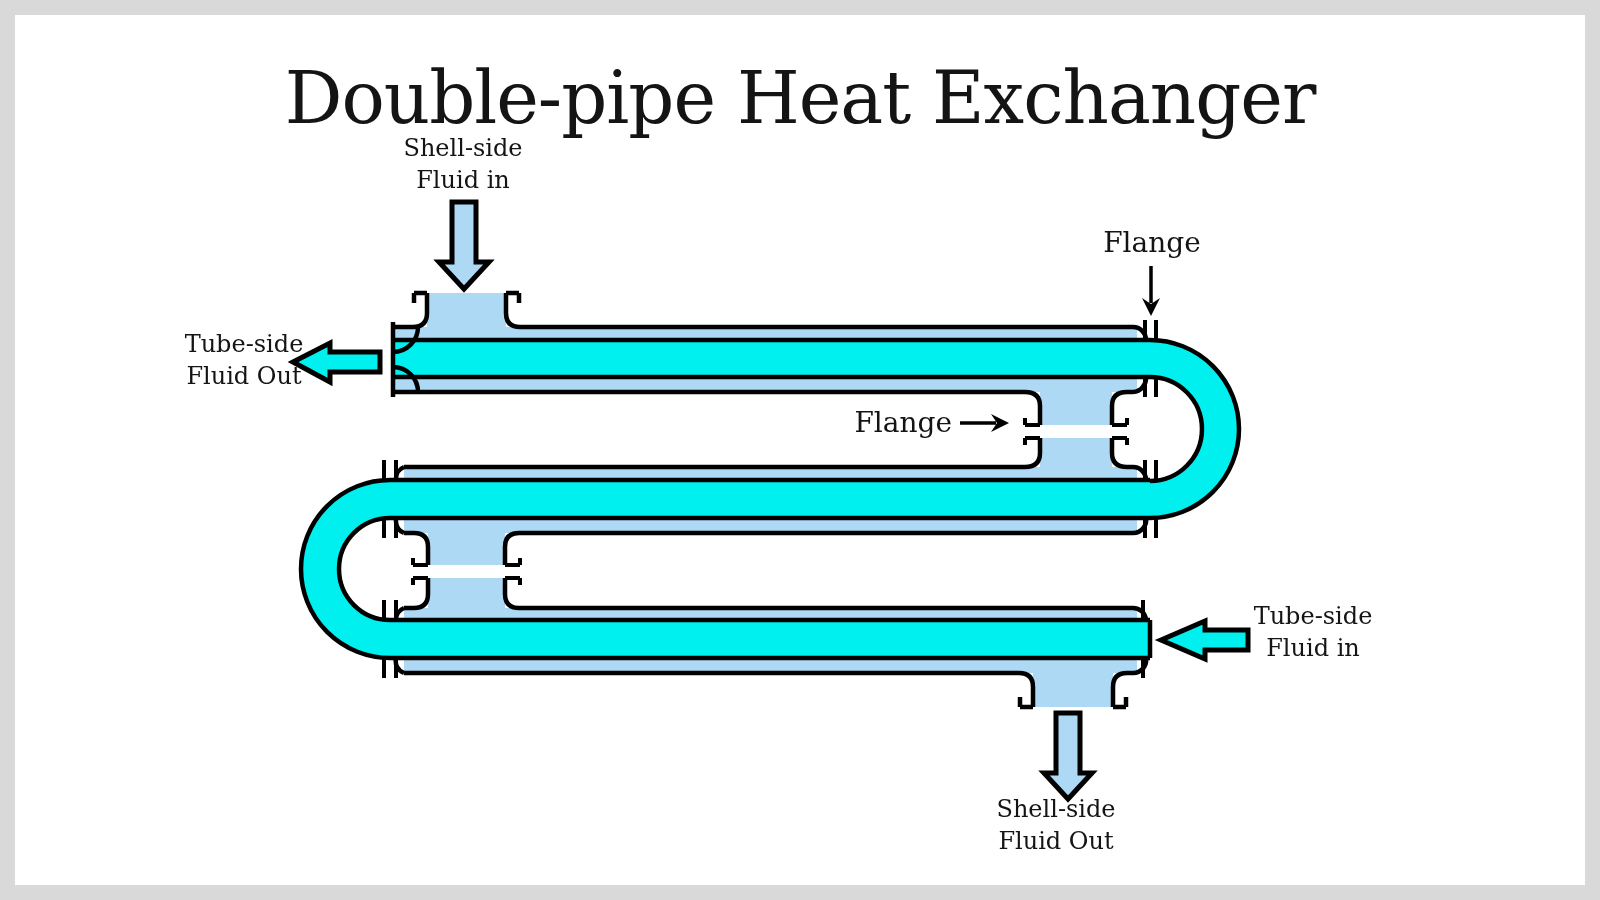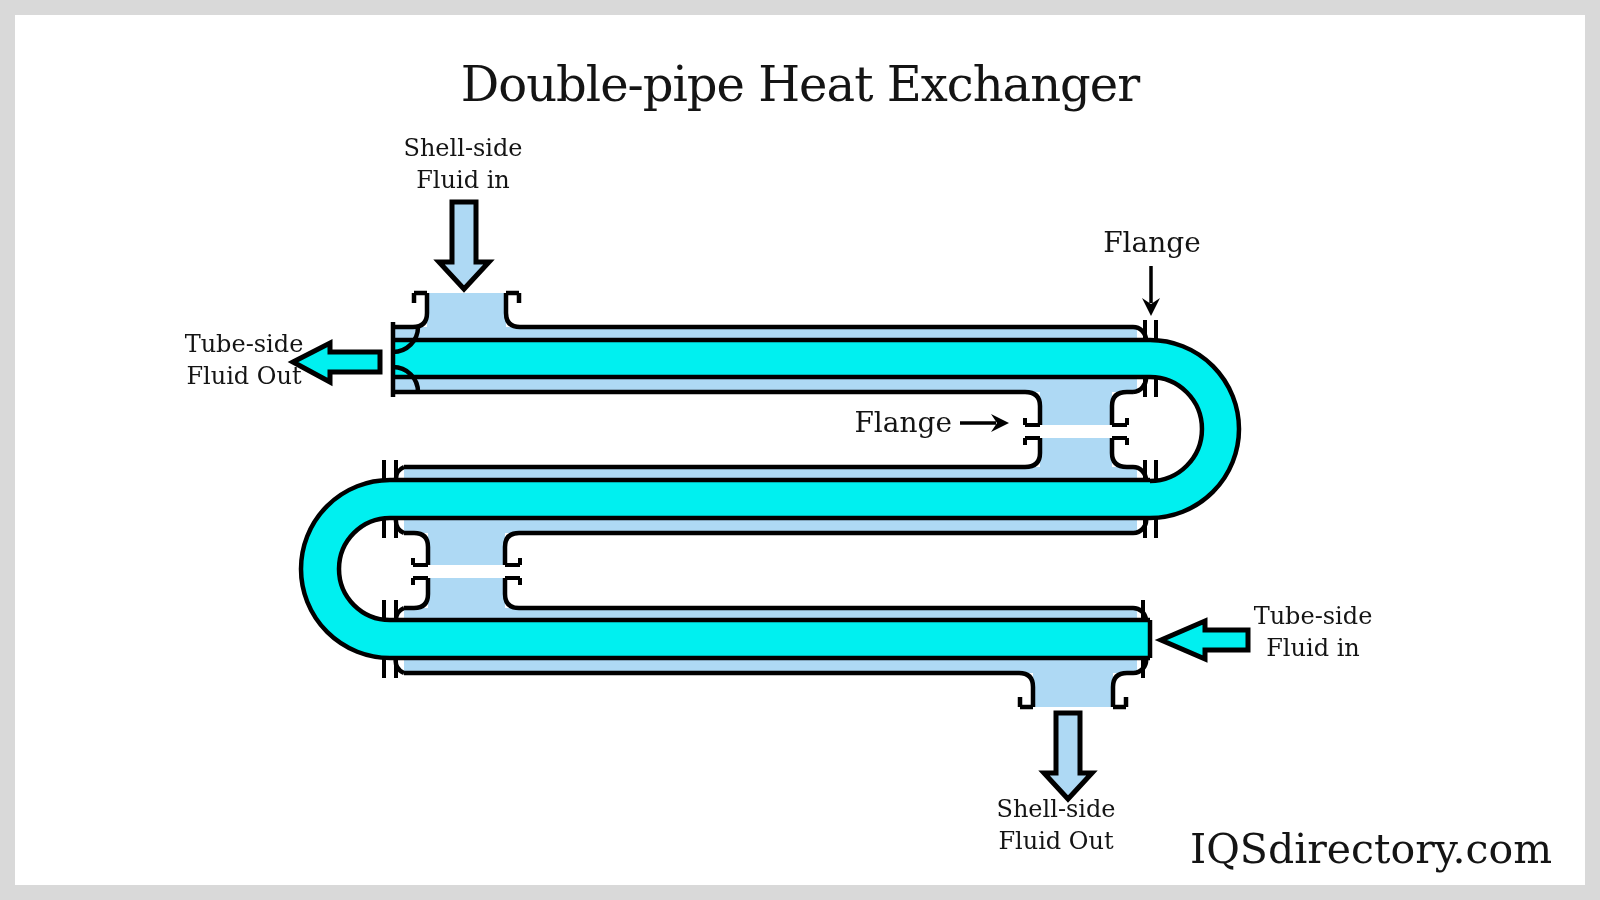--- a/index.html
+++ b/index.html
@@ -29,21 +29,21 @@
   .block-arrow-tube{fill:var(--c-tube);stroke:var(--c-line);stroke-width:5;stroke-linejoin:miter;}
   .thin-arrow{fill:none;stroke:var(--c-line);stroke-width:3.5;}
   .thin-arrow-head{fill:var(--c-line);stroke:none;}
   .label{
     position:absolute;color:var(--c-text);
     font-size:24px;line-height:32px;text-align:center;
     white-space:nowrap;
   }
   #page-title{
     position:absolute;left:0;top:41px;width:1570px;text-align:center;
-    font-size:48px;color:var(--c-text);letter-spacing:-1px;
+    font-size:72px;color:var(--c-text);letter-spacing:-1px;
   }
   #watermark{
     position:absolute;left:1175px;top:810px;width:350px;text-align:right;
     font-size:41px;color:var(--c-text);
   }
 </style>
 </head>
 <body>
 
 <div id="stage">
@@ -161,15 +161,14 @@
   <div class="label" style="left:1218px;top:585px;width:160px;">
     <div>Tube-side</div>
     <div>Fluid in</div>
   </div>
 
   <div class="label" style="left:941px;top:778px;width:200px;">
     <div>Shell-side</div>
     <div>Fluid Out</div>
   </div>
 
-  <div id="watermark">IQSdirectory.com</div>
 
 </div>
 
 </body></html>

